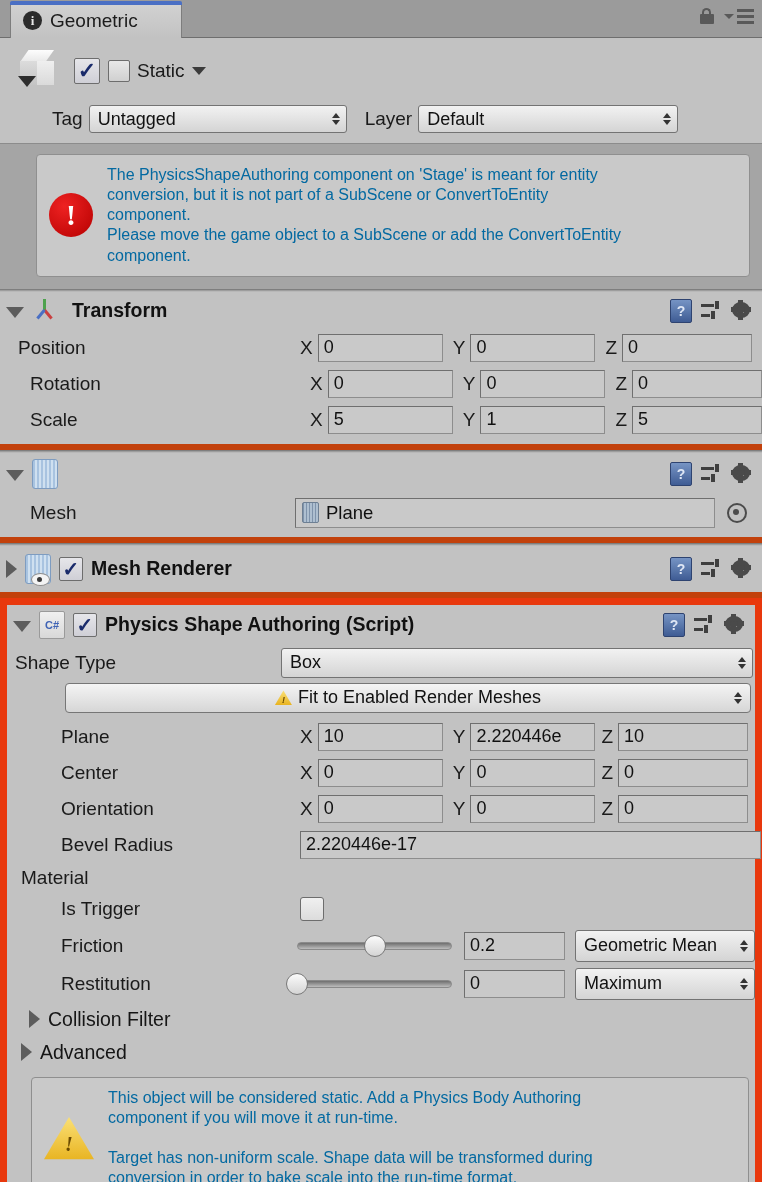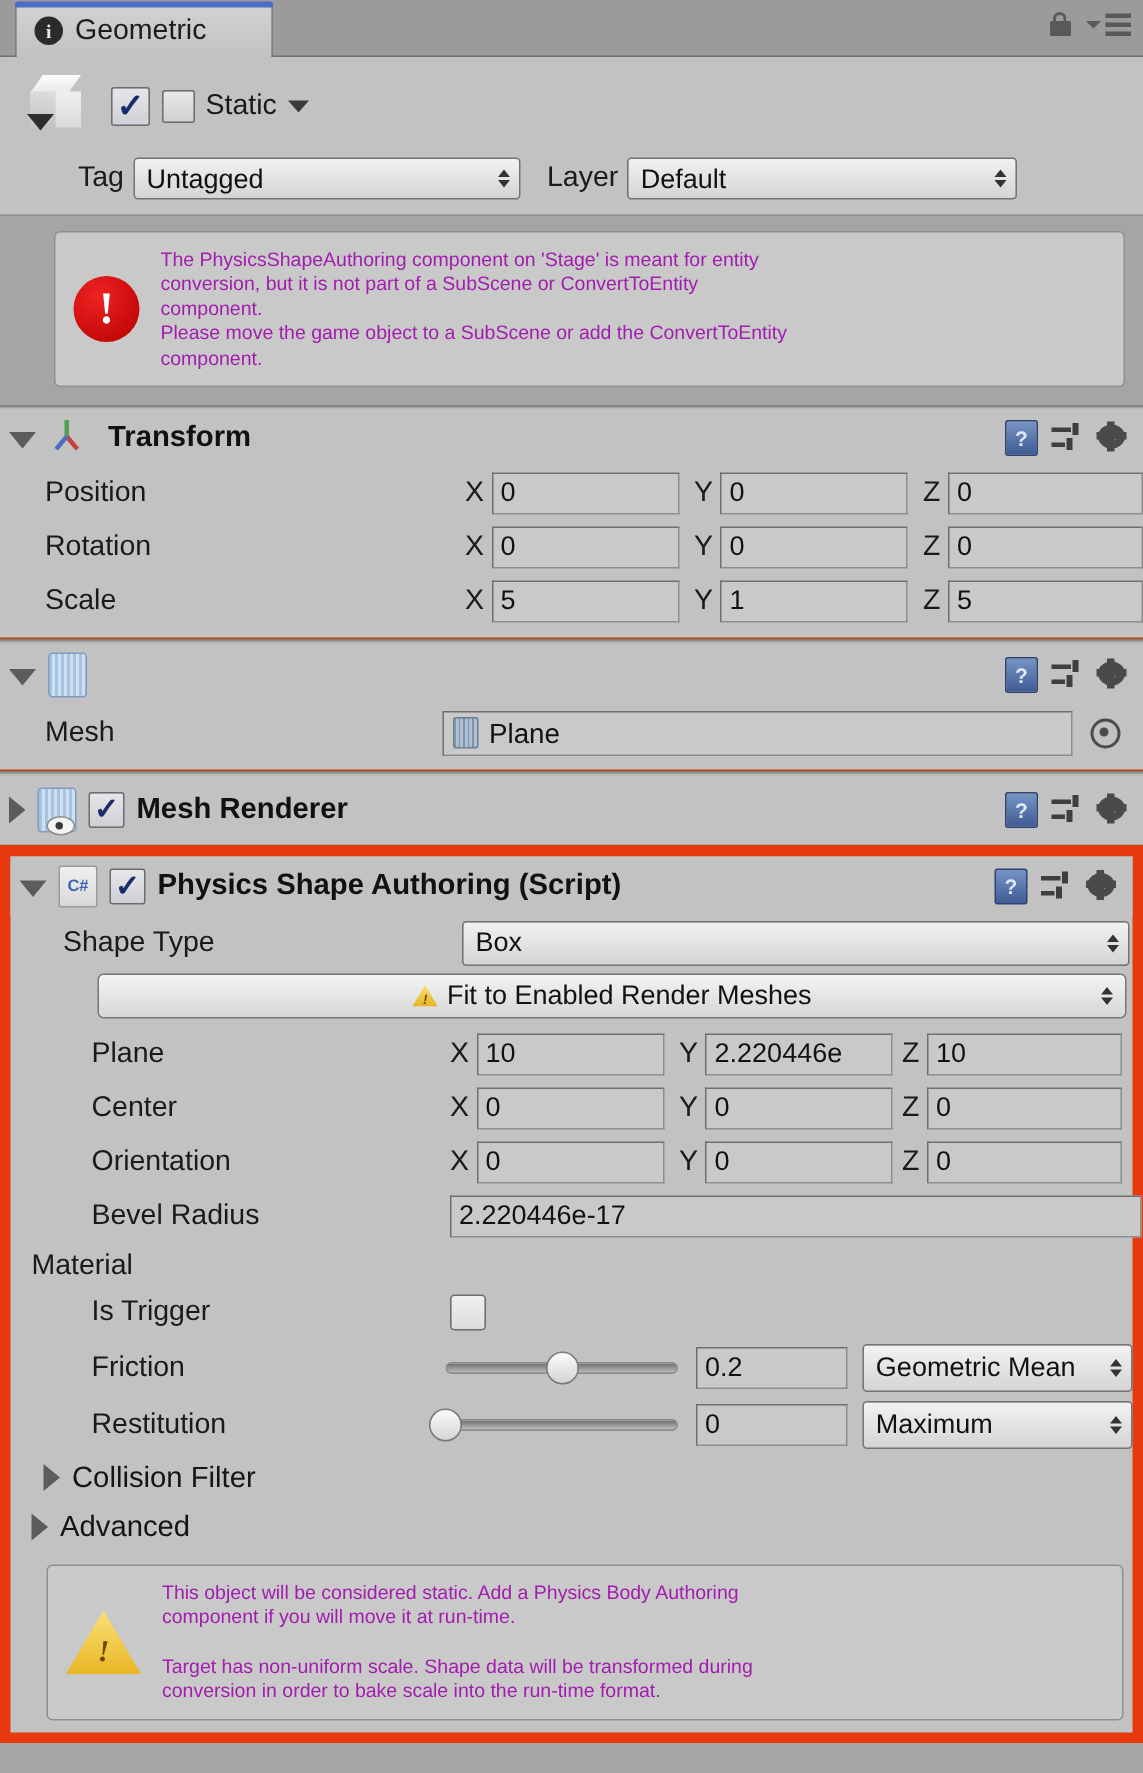--- a/index.html
+++ b/index.html
@@ -39,21 +39,21 @@
   .tabbar-right { position: absolute; right: 8px; top: 8px; display: flex; align-items: center; gap: 10px; }
   .lock-icon { position: relative; width: 14px; height: 16px; }
   .lock-icon .body { position: absolute; bottom: 0; left: 0; width: 14px; height: 10px; background: #595959; border-radius: 1px; }
   .lock-icon .shackle { position: absolute; top: 0; left: 2px; width: 9px; height: 8px; border: 2px solid #595959; border-bottom: none; border-radius: 5px 5px 0 0; }
   .menu-icon { display: flex; align-items: center; gap: 3px; }
   .menu-icon .caret { width: 0; height: 0; border-left: 5px solid transparent; border-right: 5px solid transparent; border-top: 5px solid #595959; }
   .menu-icon .lines { display: flex; flex-direction: column; gap: 3px; }
   .menu-icon .lines i { display: block; width: 17px; height: 3px; background: #595959; }
 
   
-  .section { background: #c2c2c2; border-bottom: 1px solid #c2410c; }
+  .section { background: #c2c2c2; border-bottom: 6px solid #c2410c; }
   .sec-sep { height: 3px; background: #9d9d9d; border-top: 1px solid #7e7e7e; border-bottom: 1px solid #b8b8b8; }
 
   
   .go-header { background: #c2c2c2; padding: 8px 12px 10px 12px; border-bottom: 1px solid #8c8c8c; }
   .go-row1 { display: flex; align-items: center; gap: 8px; }
   .cube-icon { width: 54px; height: 50px; position: relative; flex: none; }
   .cube-top { position: absolute; left: 8px; top: 4px; width: 34px; height: 12px;
     background: linear-gradient(#fdfdfd,#e8e8e8);
     clip-path: polygon(25% 0%, 100% 0%, 75% 100%, 0% 100%); }
   .cube-left { position: absolute; left: 8px; top: 15px; width: 17px; height: 24px; background: linear-gradient(#dcdcdc,#c4c4c4); }
@@ -86,21 +86,21 @@
     display: flex; flex-direction: column; gap: 2px; align-items: center; }
   .popup .updown i.u { width: 0; height: 0; border-left: 4px solid transparent; border-right: 4px solid transparent; border-bottom: 5px solid #333; }
   .popup .updown i.d { width: 0; height: 0; border-left: 4px solid transparent; border-right: 4px solid transparent; border-top: 5px solid #333; }
 
   
   .msgbox {
     margin: 10px 12px 12px 36px; background: #c9c9c9;
     border: 1px solid #8f8f8f; border-radius: 4px;
     display: flex; align-items: center; gap: 14px; padding: 10px 12px;
   }
-  .msgbox-text { font-size: 13px; line-height: 1.26; color: #a21caf; white-space: pre-line; }
+  .msgbox-text { font-size: 16px; line-height: 1.26; color: #0369a1; white-space: pre-line; }
   .err-icon { width: 44px; height: 44px; flex: none; border-radius: 50%;
     background: radial-gradient(circle at 35% 30%, #ee2222, #b60000);
     color: #fff; font-size: 30px; font-weight: bold; line-height: 1;
     display: flex; align-items: center; justify-content: center; font-family: "Liberation Serif", serif; }
   .warn-icon { width: 50px; height: 46px; flex: none; position: relative; }
   .warn-icon .tri { position: absolute; inset: 0; background: linear-gradient(#fbe27a,#e8b320);
     clip-path: polygon(50% 4%, 100% 96%, 0% 96%); }
   .warn-icon .bang { position: absolute; left: 0; right: 0; top: 42%; text-align: center;
     font-size: 20px; font-weight: bold; color: #6a4a00; line-height: 1; font-family: "Liberation Serif", serif; }
 
@@ -276,21 +276,21 @@
             <span class="k k2"></span>
           </span>
         <span class="gear-icon">
             <i class="t"></i>
             <i class="t2"></i>
             <i class="g"></i>
           </span>
       </span>
     </div>
 
-    <div class="prow" style="padding-left:30px">
+    <div class="prow" style="padding-left:18px">
       <span class="pl" style="width:282px">Position</span>
       <span class="vec3">
         <span class="vax">X</span>
         <span class="numfield" style="width:125px">0</span>
         <span class="vax" style="margin-left:10px">Y</span>
         <span class="numfield" style="width:125px">0</span>
         <span class="vax" style="margin-left:10px">Z</span>
         <span class="numfield" style="width:130px">0</span>
       </span>
     </div>
@@ -393,21 +393,21 @@
             <span class="k k2"></span>
           </span>
         <span class="gear-icon">
             <i class="t"></i>
             <i class="t2"></i>
             <i class="g"></i>
           </span>
       </span>
     </div>
 
-    <div class="prow" style="padding-left:35px">
+    <div class="prow" style="padding-left:8px">
       <span class="pl" style="width:266px">Shape Type</span>
       <span class="popup" style="flex:1;height:30px;margin-right:2px">
         <span>Box</span>
         <span class="updown">
             <i class="u"></i>
             <i class="d"></i>
           </span>
       </span>
     </div>
 

